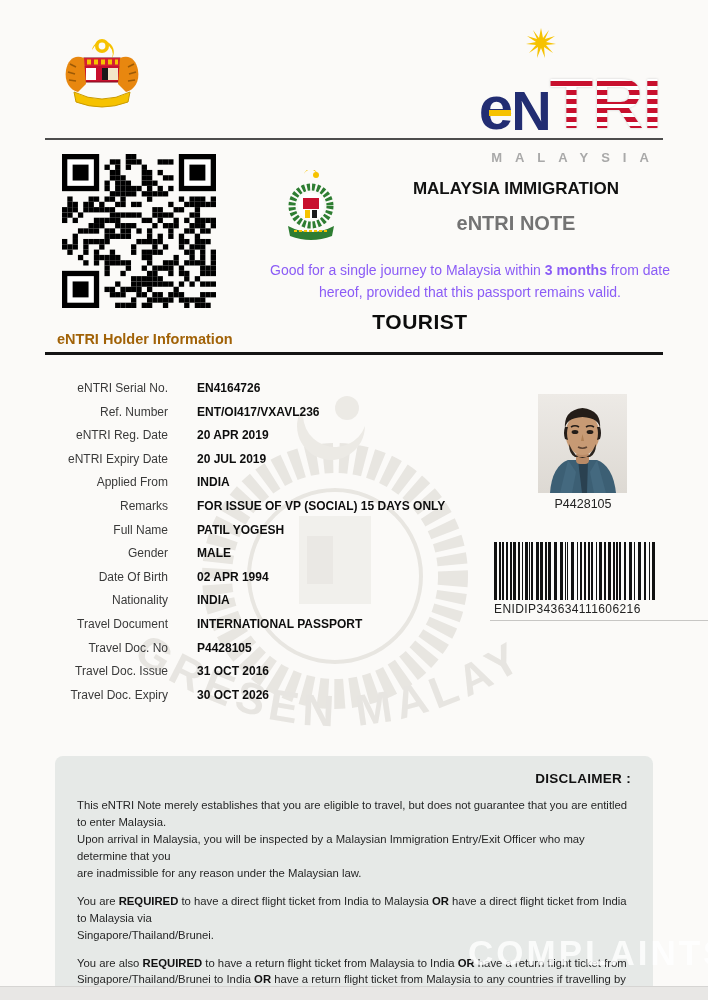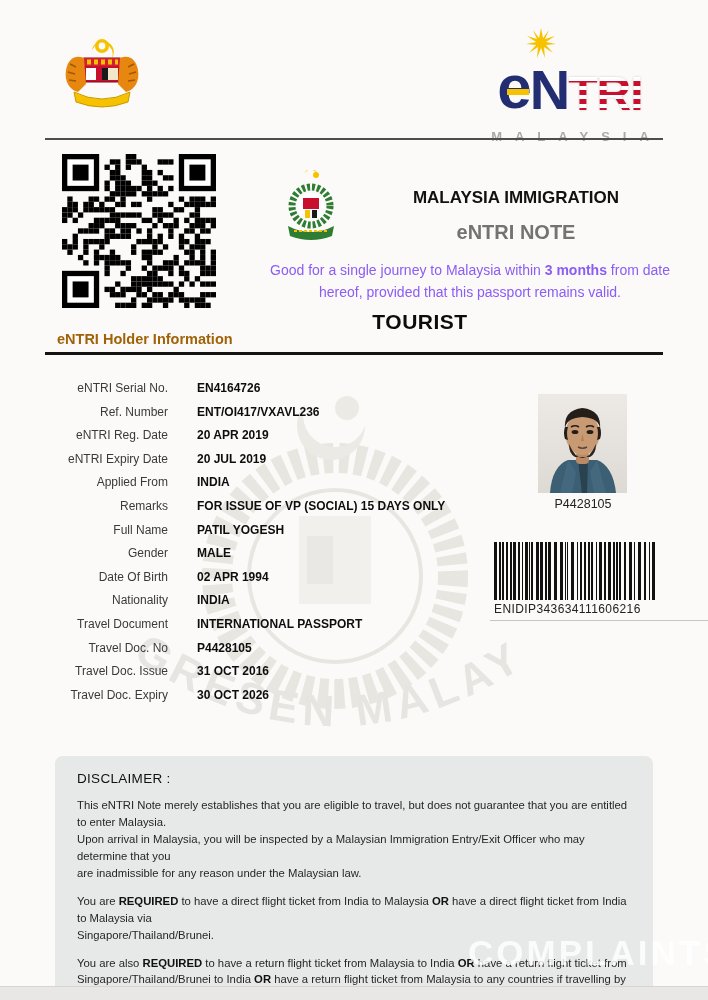--- a/index.html
+++ b/index.html
@@ -11,33 +11,33 @@
     font-family:"Liberation Sans","DejaVu Sans",sans-serif; color:#1a1a1a;
   }
   
   .coat-of-arms { position:absolute; left:56px; top:34px; width:92px; height:82px; }
   .entri-logo { position:absolute; left:452px; top:34px; width:236px; text-align:center; }
   .entri-logo .row { position:relative; display:flex; justify-content:center; align-items:flex-end; line-height:0.9; }
   .logo-e { font-size:62px; font-weight:bold; color:#222d72; letter-spacing:-2px; position:relative; }
   .logo-e::after { content:""; position:absolute; left:10px; top:30px; width:22px; height:6px; background:#f6c200; }
   .logo-n { font-size:56px; font-weight:bold; color:#222d72; letter-spacing:-2px; position:relative; }
   .logo-tri {
-    font-size:48px; font-weight:bold; letter-spacing:-1px;
+    font-size:71px; font-weight:bold; letter-spacing:-1px;
     background:repeating-linear-gradient(180deg,#c8102e 0 5px,#ffffff 5px 9px);
     -webkit-background-clip:text; background-clip:text; color:transparent;
     filter:drop-shadow(0 0 1px #cfcfcf);
     margin-top:38px;
   }
   .logo-star { position:absolute; left:74px; top:-6px; width:30px; height:30px; }
   .logo-sub { margin-top:14px; font-size:13px; color:#a9a9a9; letter-spacing:13px; text-indent:13px; font-weight:bold; }
   .top-divider { position:absolute; left:45px; right:45px; top:138px; height:2px; background:#4d4d4d; }
 
   
   .qr { position:absolute; left:62px; top:154px; width:154px; height:154px; }
-  .note-head { position:absolute; left:282px; top:170px; width:400px; display:flex; align-items:flex-end; gap:10px; }
+  .note-head { position:absolute; left:282px; top:170px; width:400px; display:flex; align-items:center; gap:10px; }
   .imm-crest { width:58px; height:74px; flex:0 0 auto; }
   .note-titles { flex:1; text-align:center; }
   .note-title1 { font-size:17px; font-weight:bold; color:#111; }
   .note-title2 { font-size:20px; font-weight:bold; color:#737373; margin-top:13px; }
   .validity { position:absolute; left:248px; top:260px; width:444px; text-align:center; font-size:14px; line-height:1.55; color:#8b5cf6; }
   .category { position:absolute; left:214px; top:310px; width:412px; text-align:center; font-size:21px; font-weight:bold; letter-spacing:0.5px; color:#0c0c0c; }
 
   
   .holder-title { position:absolute; left:57px; top:331px; font-size:14.5px; font-weight:bold; color:#a16207; }
   .thick-line { position:absolute; left:45px; right:45px; top:352px; height:3px; background:#141414; }
@@ -51,21 +51,21 @@
   .photo-caption { position:absolute; left:520px; top:497px; width:126px; text-align:center; font-size:12.5px; color:#222; }
   .barcode { position:absolute; left:494px; top:542px; width:164px; height:58px; }
   .barcode-caption { position:absolute; left:494px; top:602px; font-size:12px; color:#222; letter-spacing:0.4px; }
   .barcode-line { position:absolute; left:490px; right:0; top:620px; height:1px; background:#c7c6c4; }
 
   
   .watermark { position:absolute; left:85px; top:386px; width:500px; height:372px; opacity:0.6; pointer-events:none; }
 
   
   .disclaimer { position:absolute; left:55px; top:756px; width:598px; background:#e6e9e7; border-radius:8px; padding:13px 22px 10px 22px; }
-  .disclaimer h3 { font-size:13.5px; font-weight:normal; color:#111; margin:2px 0 11px 0; letter-spacing:0.3px; }
+  .disclaimer h3 { font-size:13.5px; font-weight:bold; color:#111; margin:2px 0 11px 0; letter-spacing:0.3px;text-align:right; }
   .disclaimer p { font-size:11.3px; line-height:1.5; color:#262626; margin:0 0 11px 0; white-space:pre-line; }
   .disclaimer p b { color:#111; }
 
   .overlay-watermark { position:absolute; left:468px; top:933px; font-size:35px; font-weight:bold; color:rgba(255,255,255,0.8); letter-spacing:3px; white-space:nowrap; }
   .bottom-strip { position:absolute; left:0; right:0; top:986px; height:14px; background:#e8e7e5; border-top:1px solid #d6d5d3; }
 </style>
 </head>
 <body>
 
 <div class="page">

